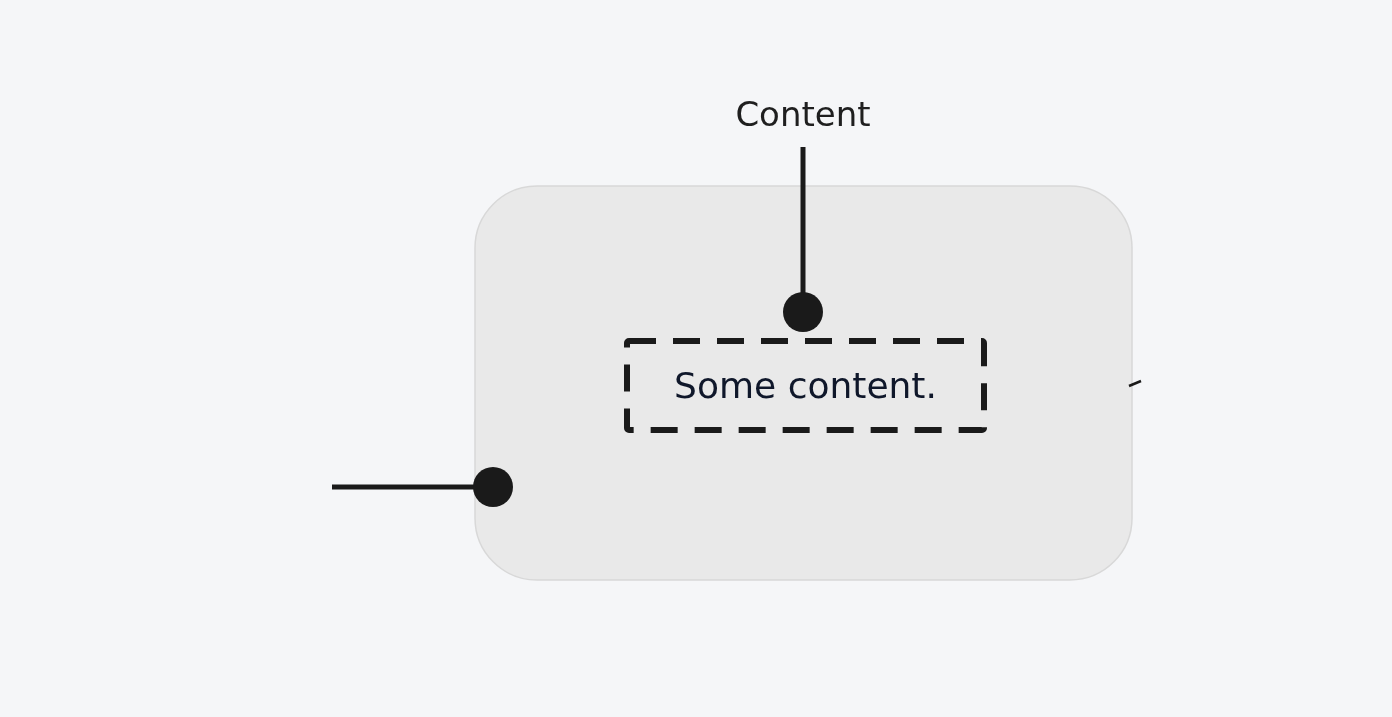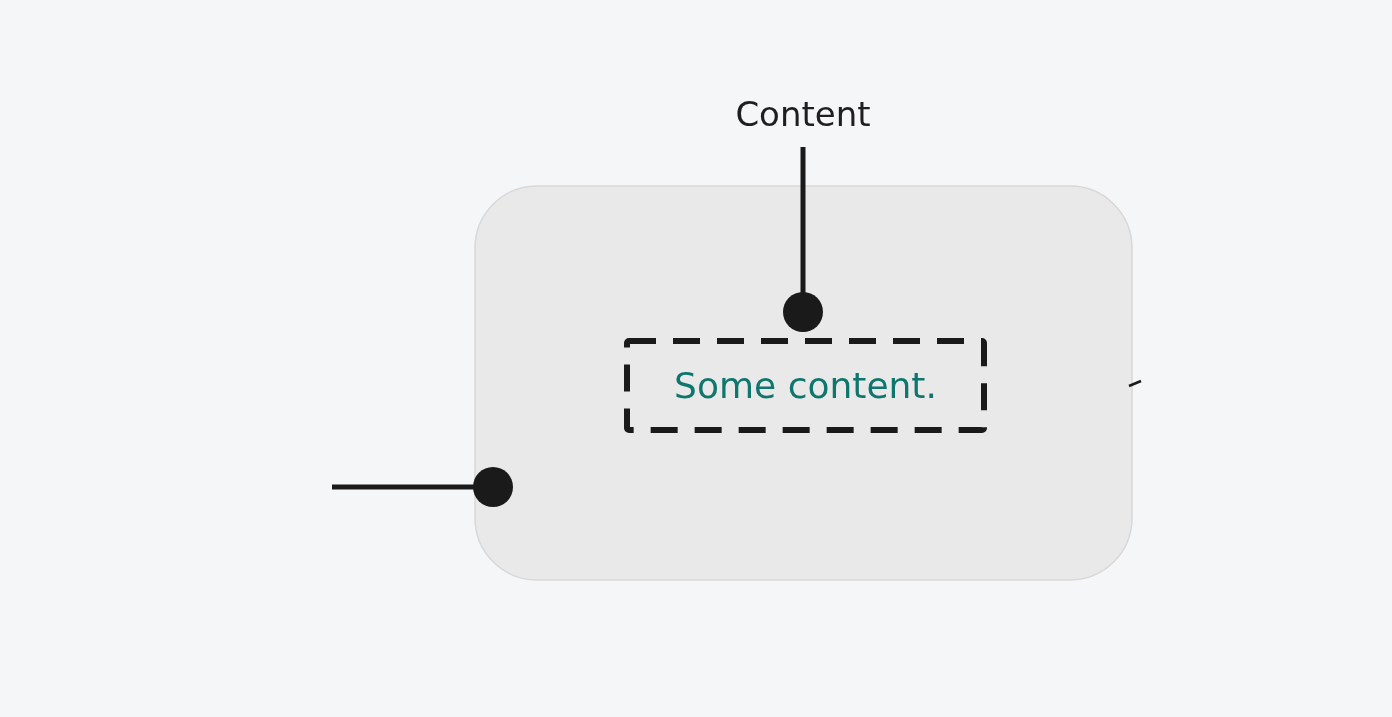--- a/index.html
+++ b/index.html
@@ -43,21 +43,21 @@
   .content-text {
     position: absolute;
     left: 627px;
     top: 341px;
     width: 357px;
     height: 89px;
     display: flex;
     align-items: center;
     justify-content: center;
     font-size: 36px;
-    color: #0f766e;
+    color: #0f172a;
   }
 </style>
 </head>
 <body>
 
 <div class="canvas">
 
   <svg class="diagram-svg" viewBox="0 0 1392 717" xmlns="http://www.w3.org/2000/svg">
 
     <rect x="475" y="186" width="657" height="394" rx="62" ry="62" stroke="#d8d8d8" stroke-width="1.5" fill="#e9e9e9"></rect>

